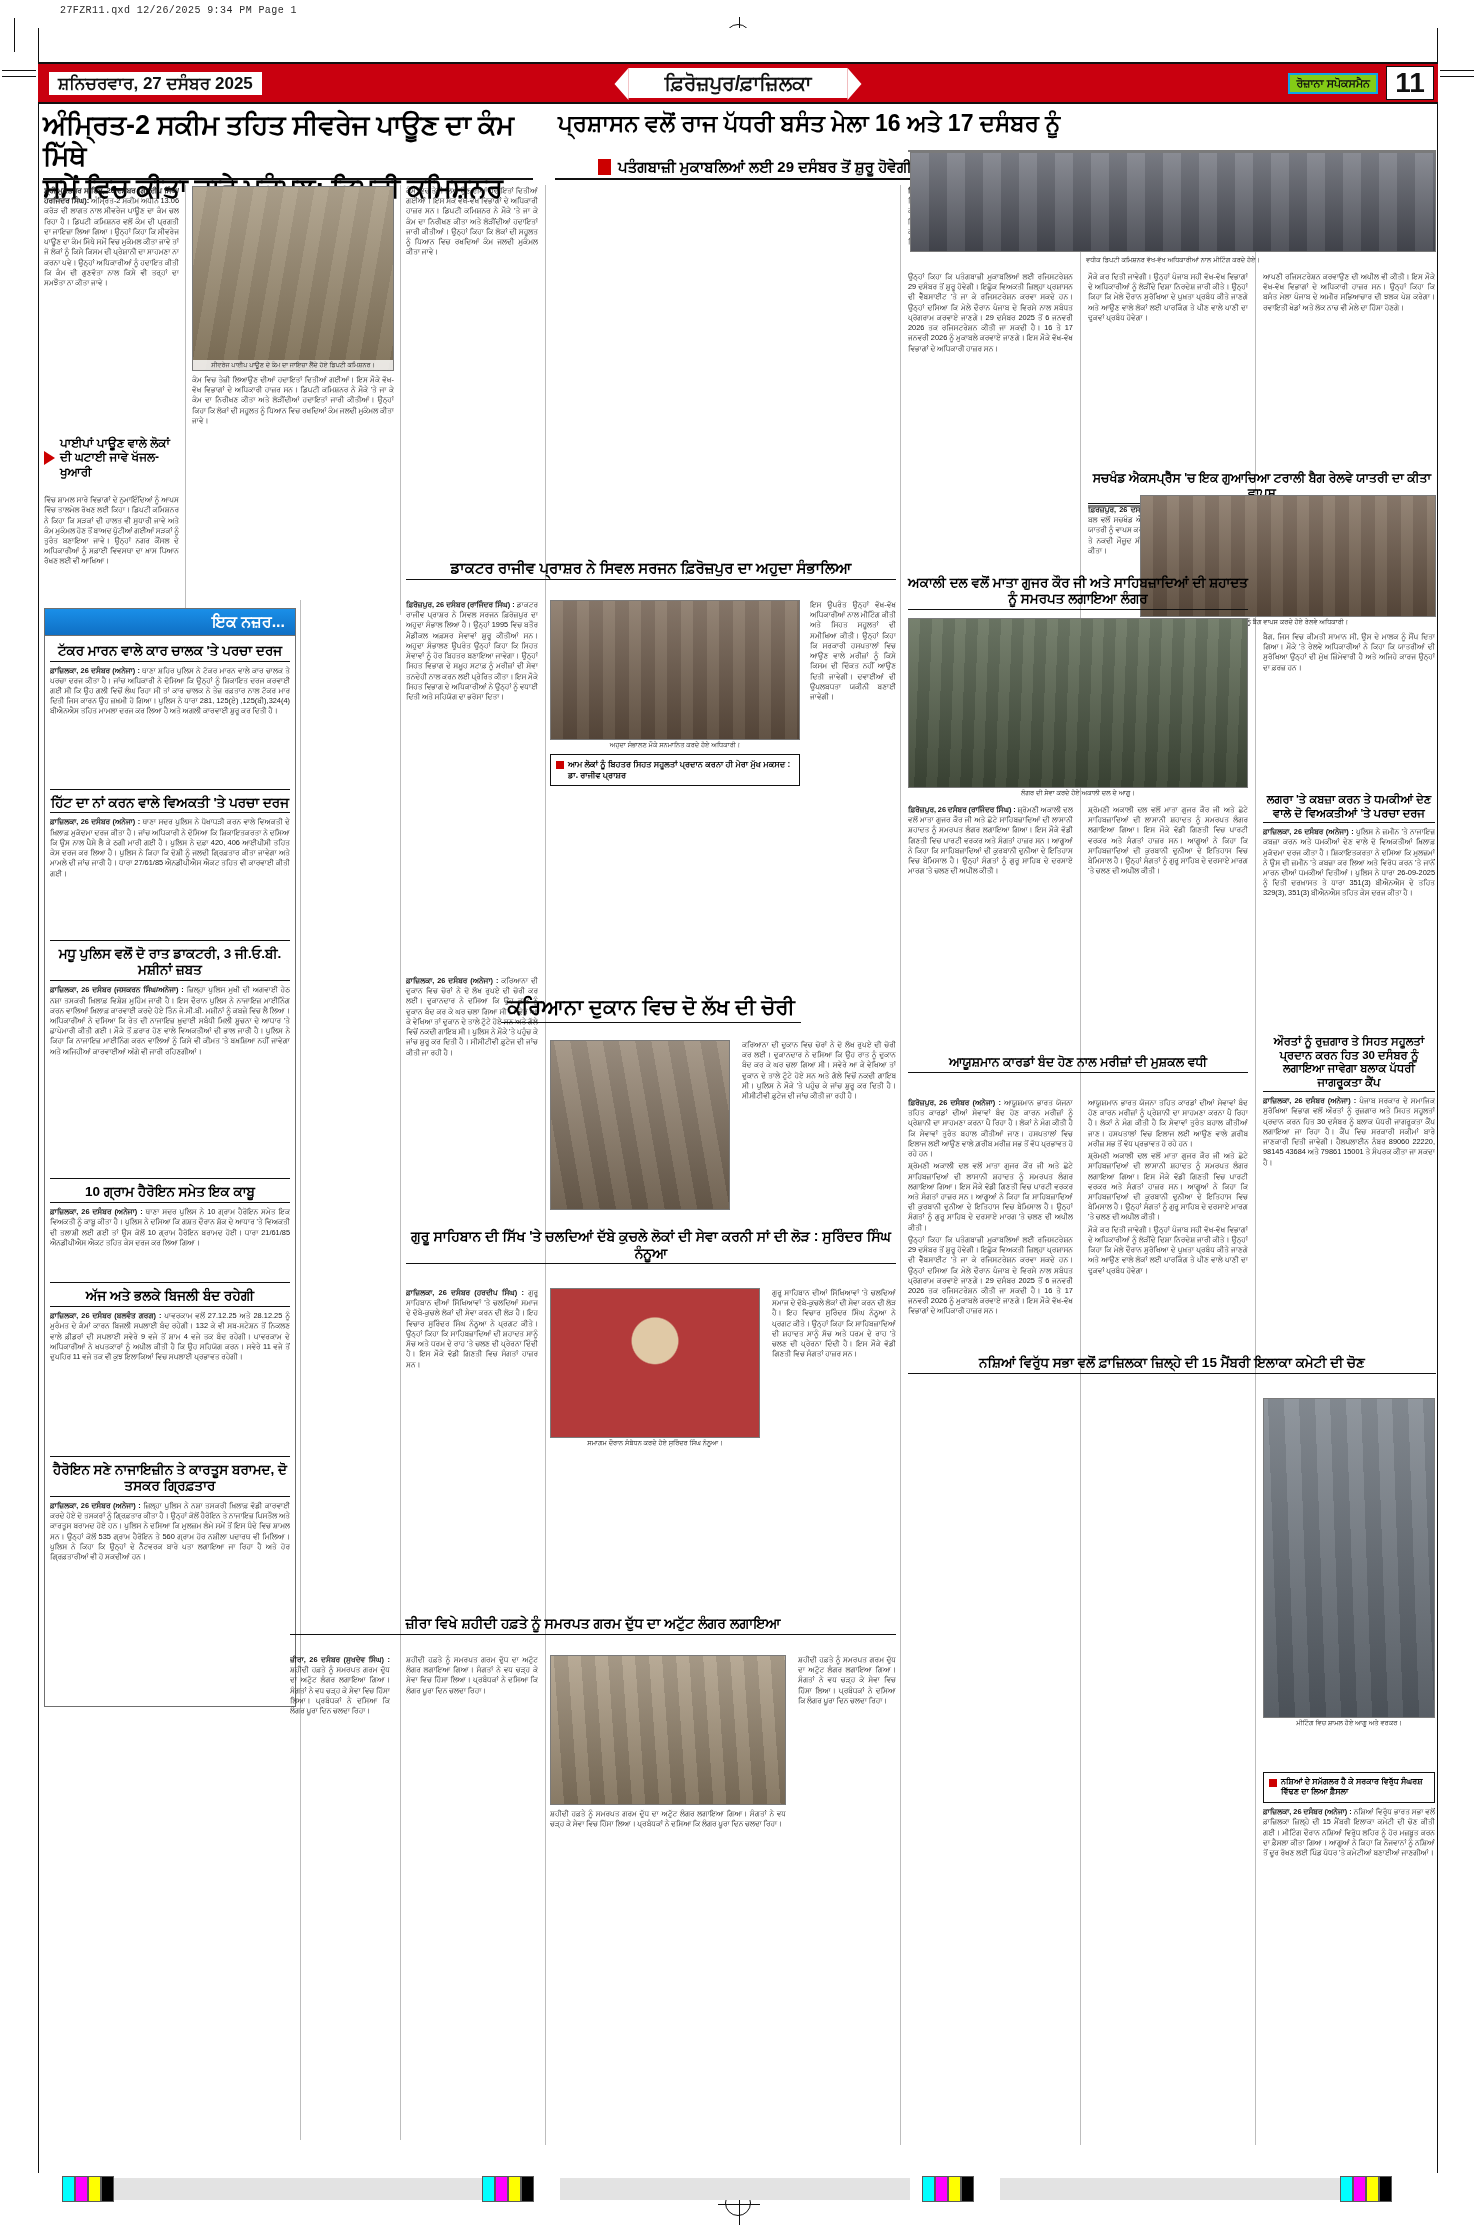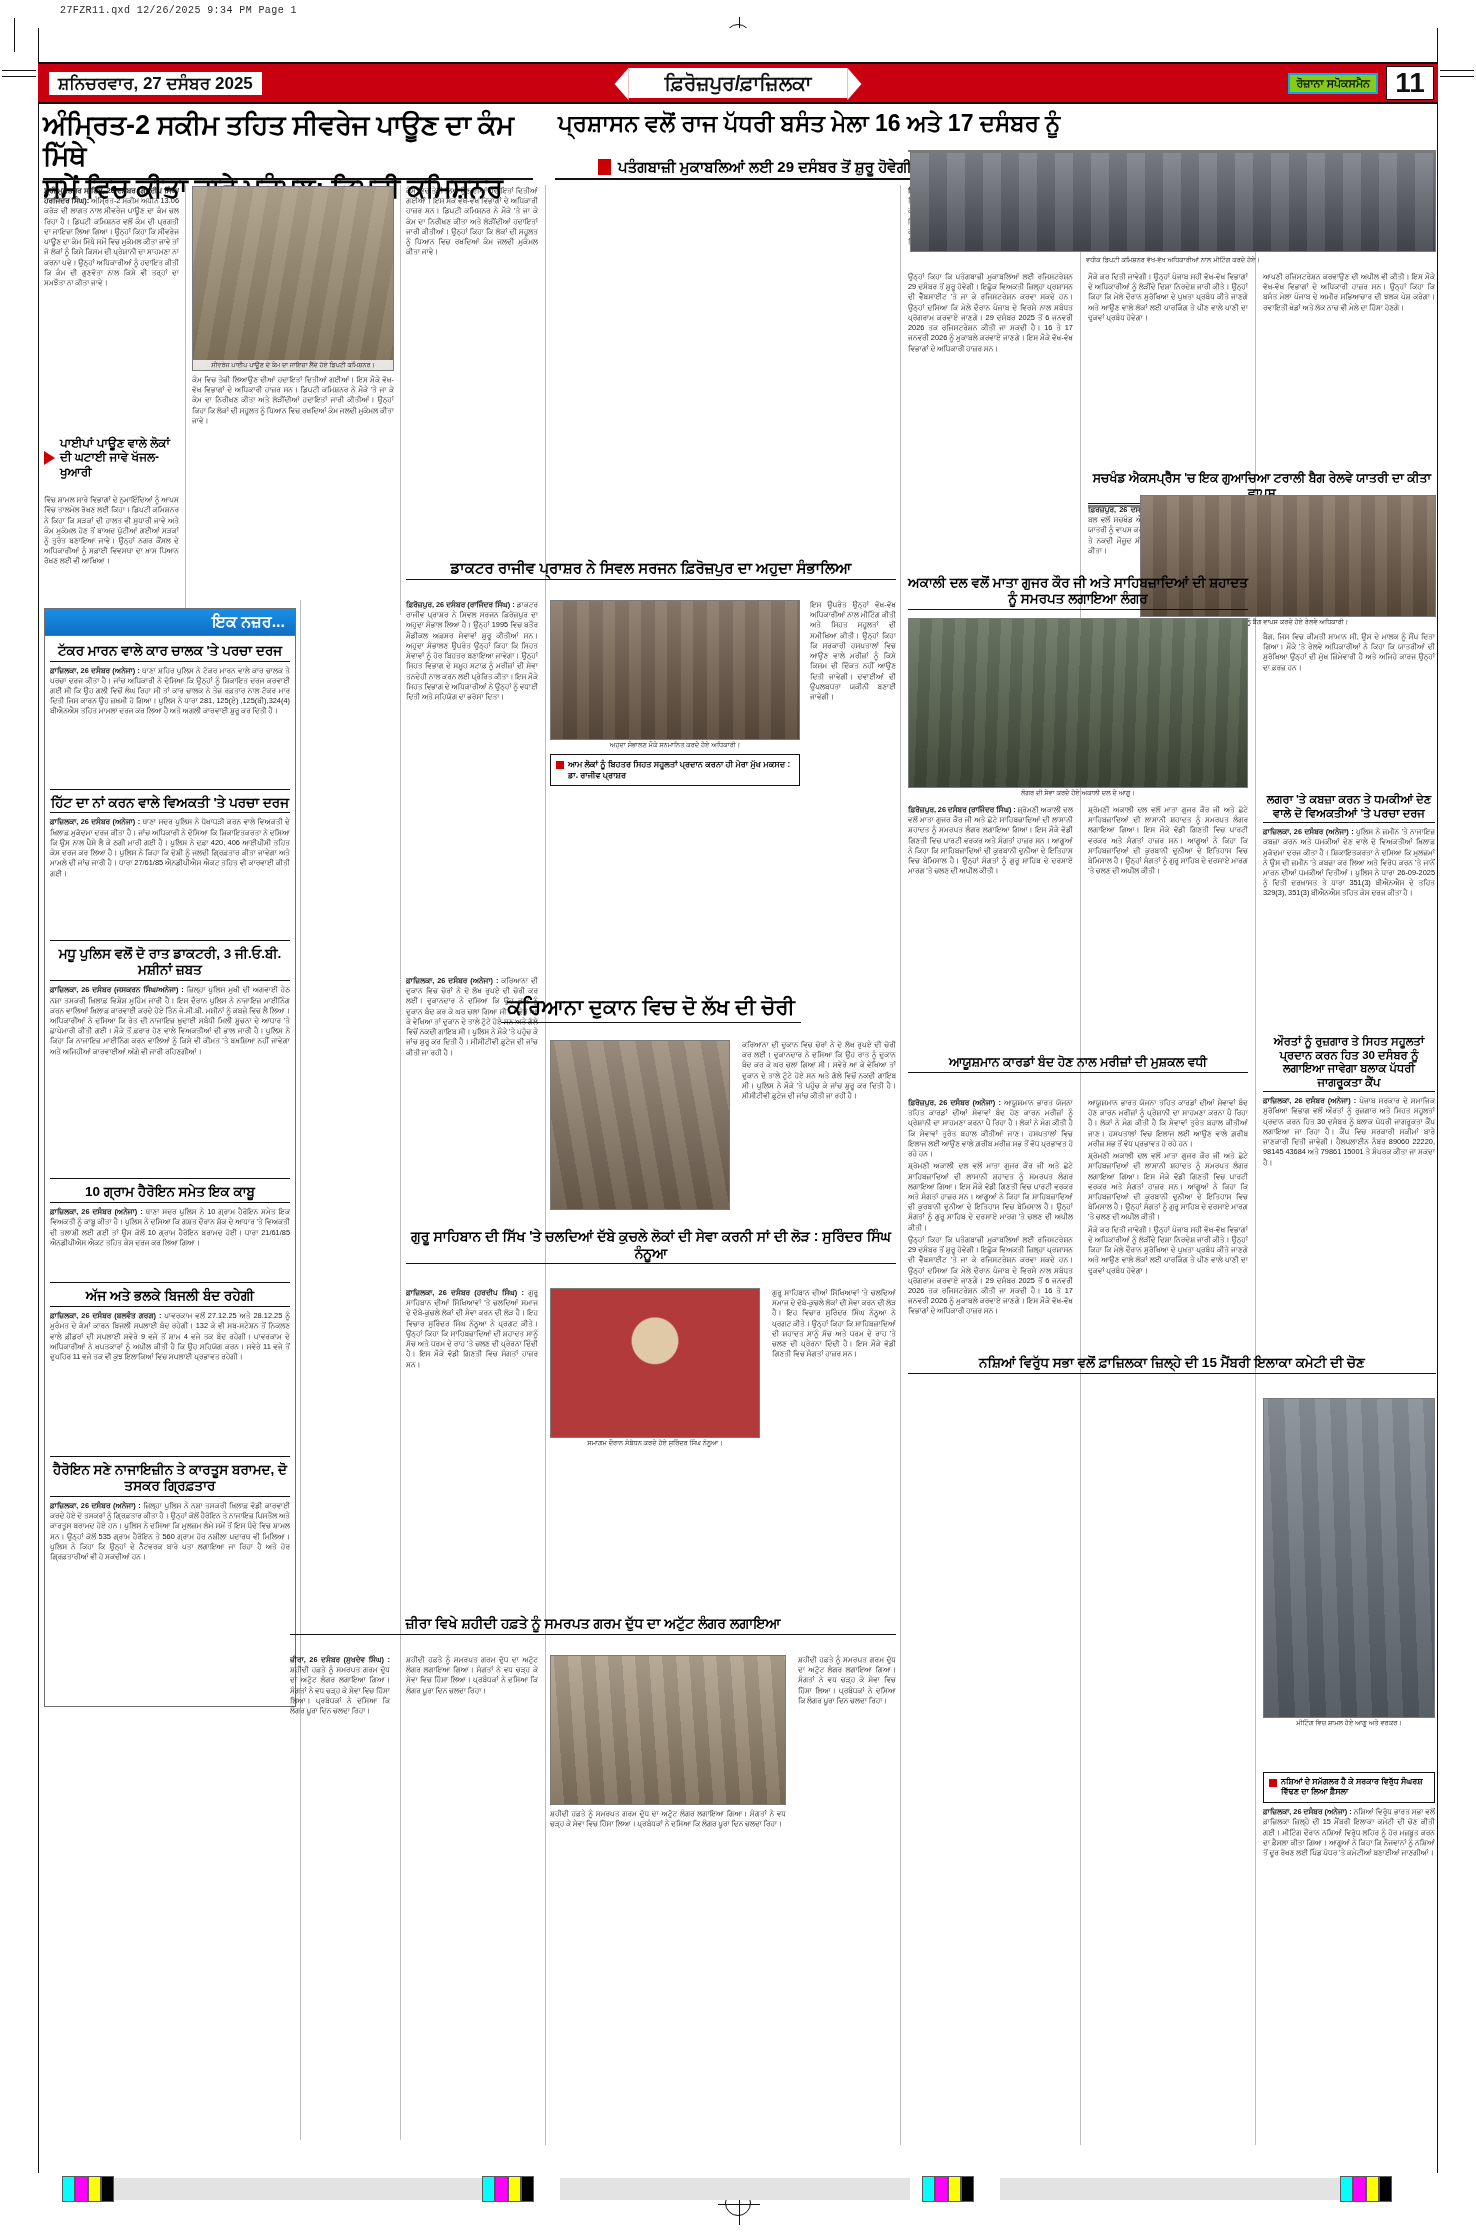--- a/index.html
+++ b/index.html
@@ -279,21 +279,21 @@
 
 <div class="col" style="left:44px;top:186px;width:135px;">
   <div class="coltext" style="height:245px;">
     <p><span class="dateline">ਸ੍ਰੀ ਮੁਕਤਸਰ ਸਾਹਿਬ, 26 ਦਸੰਬਰ (ਗੁਰਦੀਪ ਸਿੰਘ/ਹਰਜਿੰਦਰ ਸਿੰਘ):</span>
        <span>ਅੰਮ੍ਰਿਤ-2 ਸਕੀਮ ਅਧੀਨ 13.06 ਕਰੋੜ ਦੀ ਲਾਗਤ ਨਾਲ ਸੀਵਰੇਜ ਪਾਊਣ ਦਾ ਕੰਮ ਚਲ ਰਿਹਾ ਹੈ। ਡਿਪਟੀ ਕਮਿਸ਼ਨਰ ਵਲੋਂ ਕੰਮ ਦੀ ਪ੍ਰਗਤੀ ਦਾ ਜਾਇਜ਼ਾ ਲਿਆ ਗਿਆ। ਉਨ੍ਹਾਂ ਕਿਹਾ ਕਿ ਸੀਵਰੇਜ ਪਾਊਣ ਦਾ ਕੰਮ ਮਿੱਥੇ ਸਮੇਂ ਵਿਚ ਮੁਕੰਮਲ ਕੀਤਾ ਜਾਵੇ ਤਾਂ ਜੋ ਲੋਕਾਂ ਨੂੰ ਕਿਸੇ ਕਿਸਮ ਦੀ ਪ੍ਰੇਸ਼ਾਨੀ ਦਾ ਸਾਹਮਣਾ ਨਾ ਕਰਨਾ ਪਵੇ। ਉਨ੍ਹਾਂ ਅਧਿਕਾਰੀਆਂ ਨੂੰ ਹਦਾਇਤ ਕੀਤੀ ਕਿ ਕੰਮ ਦੀ ਗੁਣਵੱਤਾ ਨਾਲ ਕਿਸੇ ਵੀ ਤਰ੍ਹਾਂ ਦਾ ਸਮਝੌਤਾ ਨਾ ਕੀਤਾ ਜਾਵੇ।</span></p>
   </div>
   <div class="red-head-arrow">
     <span class="red-tri"></span>
     <span class="t">ਪਾਈਪਾਂ ਪਾਊਣ ਵਾਲੇ ਲੋਕਾਂ ਦੀ ਘਟਾਈ ਜਾਵੇ ਖੱਜਲ-ਖੁਆਰੀ</span>
   </div>
-  <div class="coltext" style="height:125px;margin-top:16px;">ਵਿੱਚ ਸ਼ਾਮਲ ਸਾਰੇ ਵਿਭਾਗਾਂ ਦੇ ਨੁਮਾਇੰਦਿਆਂ ਨੂੰ ਆਪਸ ਵਿੱਚ ਤਾਲਮੇਲ ਰੱਖਣ ਲਈ ਕਿਹਾ। ਡਿਪਟੀ ਕਮਿਸ਼ਨਰ ਨੇ ਕਿਹਾ ਕਿ ਸੜਕਾਂ ਦੀ ਹਾਲਤ ਵੀ ਸੁਧਾਰੀ ਜਾਵੇ ਅਤੇ ਕੰਮ ਮੁਕੰਮਲ ਹੋਣ ਤੋਂ ਬਾਅਦ ਪੁੱਟੀਆਂ ਗਈਆਂ ਸੜਕਾਂ ਨੂੰ ਤੁਰੰਤ ਬਣਾਇਆ ਜਾਵੇ। ਉਨ੍ਹਾਂ ਨਗਰ ਕੌਂਸਲ ਦੇ ਅਧਿਕਾਰੀਆਂ ਨੂੰ ਸਫ਼ਾਈ ਵਿਵਸਥਾ ਦਾ ਖ਼ਾਸ ਧਿਆਨ ਰੱਖਣ ਲਈ ਵੀ ਆਖਿਆ।</div>
+  <div class="coltext" style="height:125px;margin-top:16px;font-family:Liberation Serif, serif;">ਵਿੱਚ ਸ਼ਾਮਲ ਸਾਰੇ ਵਿਭਾਗਾਂ ਦੇ ਨੁਮਾਇੰਦਿਆਂ ਨੂੰ ਆਪਸ ਵਿੱਚ ਤਾਲਮੇਲ ਰੱਖਣ ਲਈ ਕਿਹਾ। ਡਿਪਟੀ ਕਮਿਸ਼ਨਰ ਨੇ ਕਿਹਾ ਕਿ ਸੜਕਾਂ ਦੀ ਹਾਲਤ ਵੀ ਸੁਧਾਰੀ ਜਾਵੇ ਅਤੇ ਕੰਮ ਮੁਕੰਮਲ ਹੋਣ ਤੋਂ ਬਾਅਦ ਪੁੱਟੀਆਂ ਗਈਆਂ ਸੜਕਾਂ ਨੂੰ ਤੁਰੰਤ ਬਣਾਇਆ ਜਾਵੇ। ਉਨ੍ਹਾਂ ਨਗਰ ਕੌਂਸਲ ਦੇ ਅਧਿਕਾਰੀਆਂ ਨੂੰ ਸਫ਼ਾਈ ਵਿਵਸਥਾ ਦਾ ਖ਼ਾਸ ਧਿਆਨ ਰੱਖਣ ਲਈ ਵੀ ਆਖਿਆ।</div>
 </div>
 
 <div class="col" style="left:44px;top:608px;width:252px;">
   <div class="blue-banner">ਇਕ ਨਜ਼ਰ...</div>
 
   <div class="banner-box">
     <div class="sub-hl">ਟੱਕਰ ਮਾਰਨ ਵਾਲੇ ਕਾਰ ਚਾਲਕ 'ਤੇ ਪਰਚਾ ਦਰਜ</div>
     <div class="hl-underline"></div>
     <div class="coltext" style="height:118px;">
       <p><span class="dateline">ਫ਼ਾਜ਼ਿਲਕਾ, 26 ਦਸੰਬਰ (ਅਨੇਜਾ) :</span>

